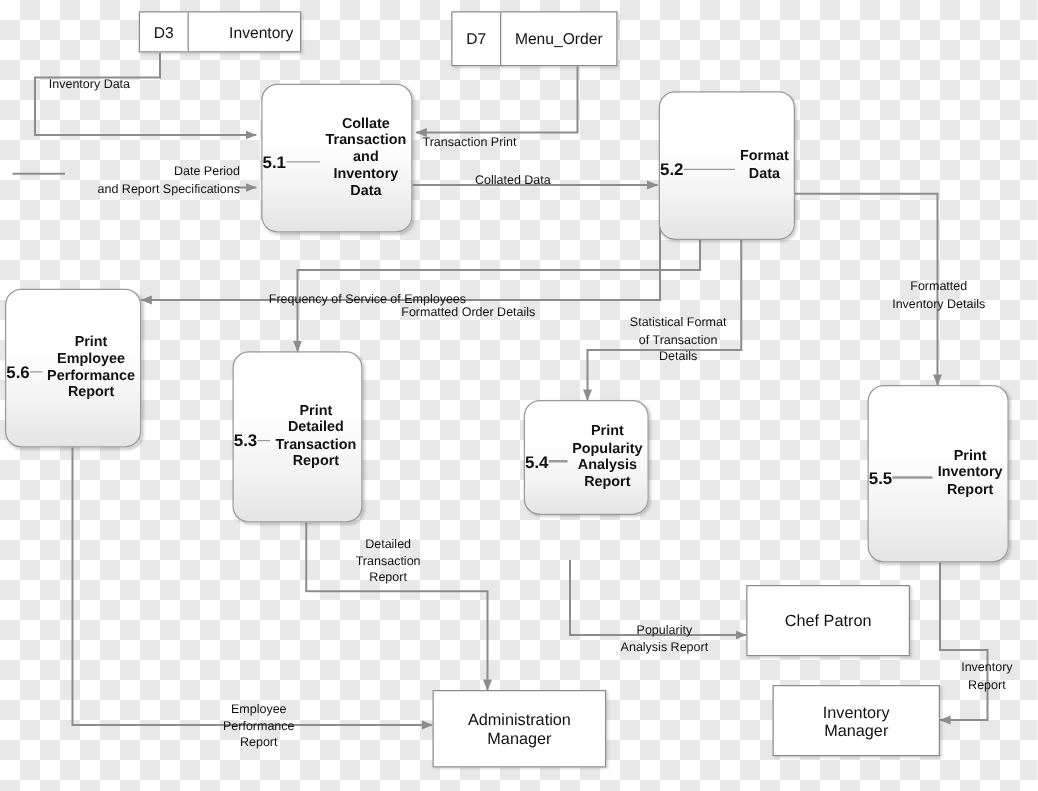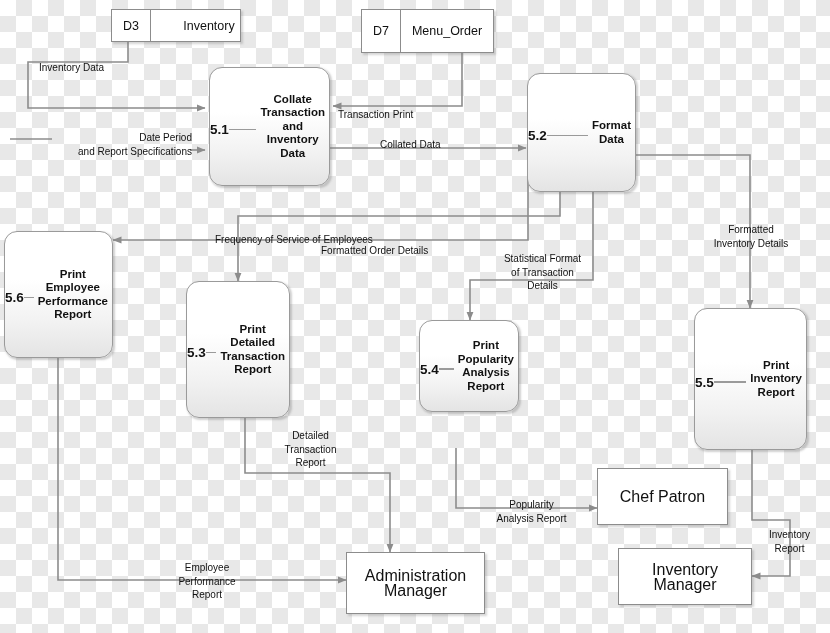--- a/index.html
+++ b/index.html
@@ -90,21 +90,21 @@
   }
   .ext {
     position: absolute;
     box-sizing: border-box;
     display: flex;
     align-items: center;
     justify-content: center;
     text-align: center;
     background: #ffffff;
     border: 1.1px solid #8c8c8c;
-    font-size: 16px;
+    font-size: 13px;
     color: #111;
     line-height: 15px;
     white-space: pre-line;
     box-shadow: 1.5px 1.5px 2px rgba(120,120,120,0.3);
   }
   .lbl {
     position: absolute;
     font-size: 10px;
     color: #111;
     line-height: 13.5px;

